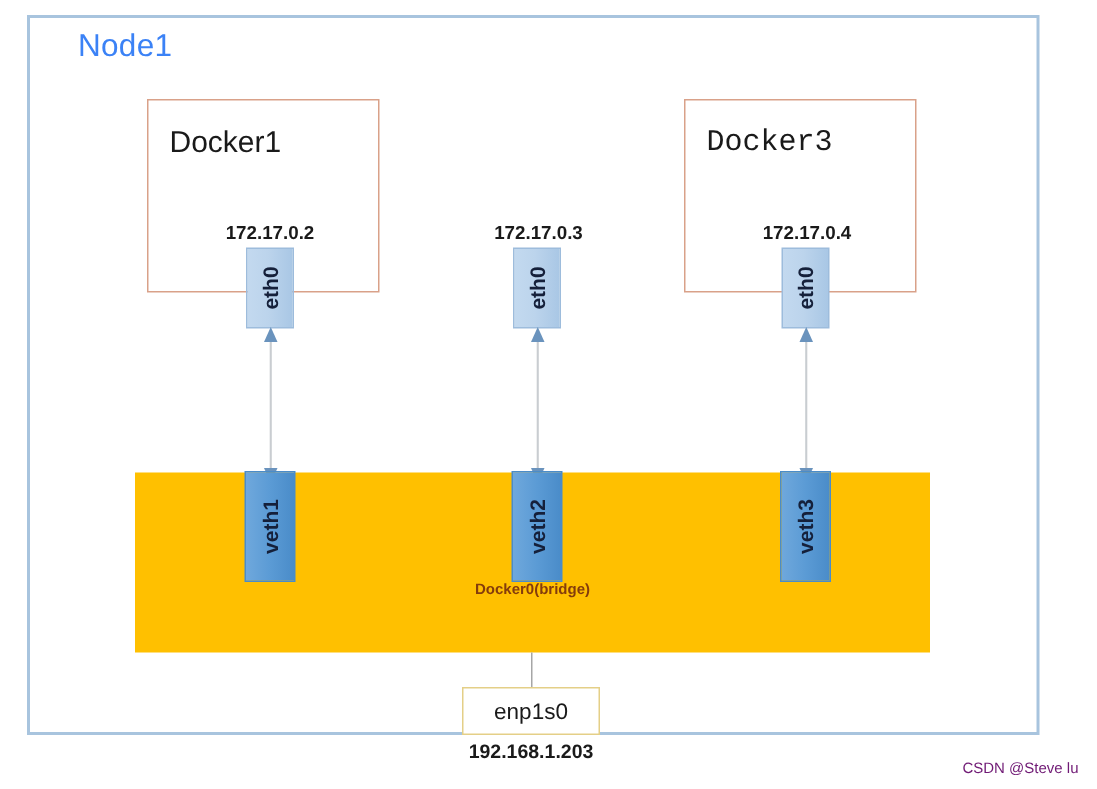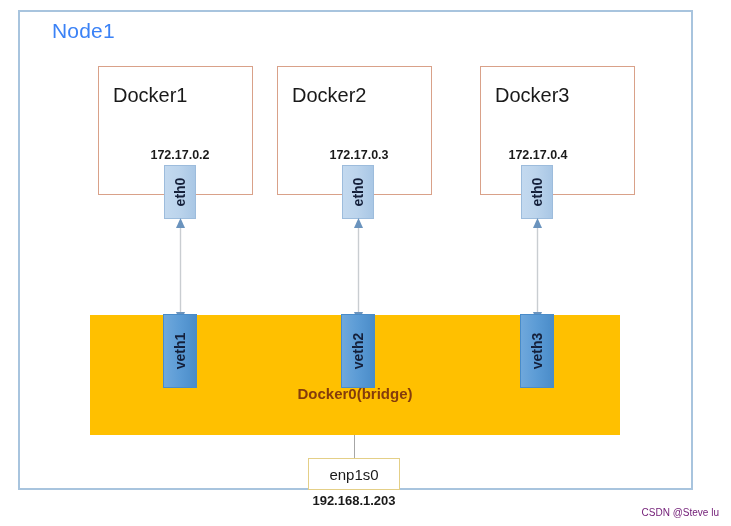--- a/index.html
+++ b/index.html
@@ -44,21 +44,21 @@
     position: absolute;
     top: 66px;
     width: 155px;
     height: 129px;
     border: 1.4px solid #d9a189;
     background: #ffffff;
     box-sizing: border-box;
   }
   .docker-box.c1 { left: 98px; }
   .docker-box.c2 { left: 277px; }
-  .docker-box.c3 { left: 480px; }
+  .docker-box.c3 { left: 456px; font-family: Liberation Mono, monospace; }
   .docker-label {
     position: absolute;
     left: 14px;
     top: 17px;
     font-size: 20px;
     color: #1a1a1a;
     white-space: nowrap;
   }
 
   
@@ -120,21 +120,21 @@
     width: 530px;
     height: 120px;
     background: #FFC000;
   }
   .bridge-text {
     position: absolute;
     left: 90px;
     top: 385px;
     width: 530px;
     text-align: center;
-    font-size: 15px;
+    font-size: 10px;
     font-weight: 600;
     color: #843C0C;
     line-height: 17px;
   }
 
   
   .veth-box {
     position: absolute;
     top: 314px;
     width: 34px;
@@ -207,23 +207,20 @@
   <div class="node-title">Node1</div>
 
   <div class="docker-box c1">
     <span class="docker-label">Docker1</span>
   </div>
   <div class="ip-label c1">172.17.0.2</div>
   <div class="eth-box c1">
     <span class="vert-text">eth0</span>
   </div>
 
-  <div class="docker-box c2">
-    <span class="docker-label">Docker2</span>
-  </div>
   <div class="ip-label c2">172.17.0.3</div>
   <div class="eth-box c2">
     <span class="vert-text">eth0</span>
   </div>
 
   <div class="docker-box c3">
     <span class="docker-label">Docker3</span>
   </div>
   <div class="ip-label c3">172.17.0.4</div>
   <div class="eth-box c3">

